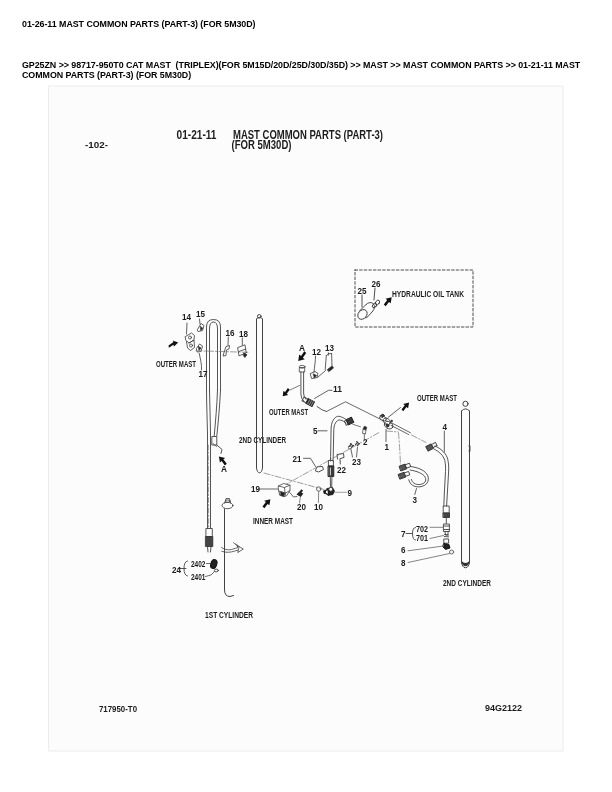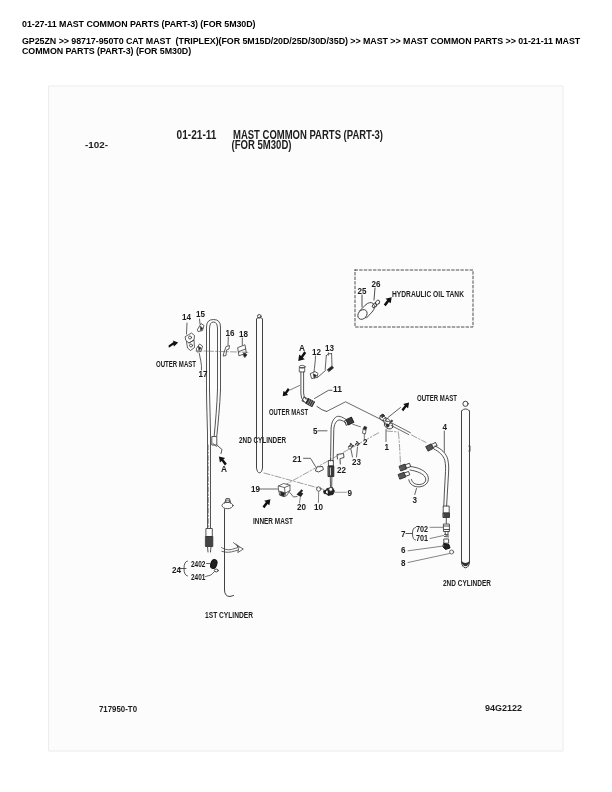--- a/index.html
+++ b/index.html
@@ -4,22 +4,22 @@
 <style>
 html,body{margin:0;padding:0;background:#fff;width:612px;height:792px;overflow:hidden}
 body{font-family:"Liberation Sans",sans-serif}
 .hdr{position:absolute;will-change:transform;left:22px;font-weight:bold;font-size:8.9px;color:#000;letter-spacing:-0.05px;line-height:10px}
 svg text{fill:#1a1a1a}
 .lbl{font-family:"Liberation Sans",sans-serif;font-weight:bold;font-size:12.4px;fill:#1c1c1c}
 .cap{font-family:"Liberation Sans",sans-serif;font-weight:bold;font-size:9.3px;fill:#1c1c1c}
 </style>
 </head>
 <body>
-<div class="hdr" style="top:19px;width:560px">01-27-11 MAST COMMON PARTS (PART-3) (FOR 5M30D)</div>
-<div class="hdr" style="top:36px;width:575px">GP25ZN &gt;&gt; 98717-950T0 CAT MAST&nbsp; (TRIPLEX)(FOR 5M15D/20D/25D/30D/35D) &gt;&gt; MAST &gt;&gt; MAST COMMON PARTS &gt;&gt; 01-21-11 MAST COMMON PARTS (PART-3) (FOR 5M30D)</div>
+<div class="hdr" style="top:19px;width:560px">01-26-11 MAST COMMON PARTS (PART-3) (FOR 5M30D)</div>
+<div class="hdr" style="top:60px;width:575px">GP25ZN &gt;&gt; 98717-950T0 CAT MAST&nbsp; (TRIPLEX)(FOR 5M15D/20D/25D/30D/35D) &gt;&gt; MAST &gt;&gt; MAST COMMON PARTS &gt;&gt; 01-21-11 MAST COMMON PARTS (PART-3) (FOR 5M30D)</div>
 <svg width="612" height="792" viewBox="0 0 612 792" style="position:absolute;left:0;top:0;will-change:transform" fill="none" stroke-linecap="round" stroke-linejoin="round">
 
 <rect x="49" y="86" width="514" height="665" fill="#fcfcfc" stroke="#ececec" stroke-width="1"></rect>
 
 <g>
 <text class="lbl" x="176.5" y="139" textLength="40" lengthAdjust="spacingAndGlyphs">01-21-11</text>
 <text class="lbl" x="233" y="139" textLength="150" lengthAdjust="spacingAndGlyphs">MAST COMMON PARTS (PART-3)</text>
 <text class="lbl" x="231.5" y="149" textLength="60" lengthAdjust="spacingAndGlyphs">(FOR 5M30D)</text>
 <text class="cap" x="85" y="148" textLength="23" lengthAdjust="spacingAndGlyphs">-102-</text>
 <text class="cap" x="99" y="712" textLength="38" lengthAdjust="spacingAndGlyphs">717950-T0</text>

